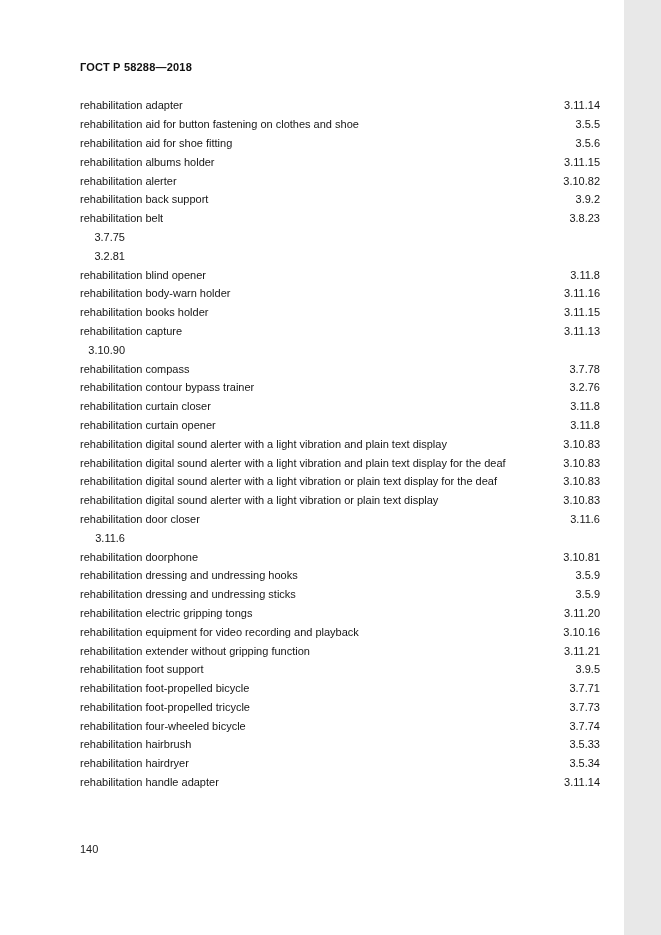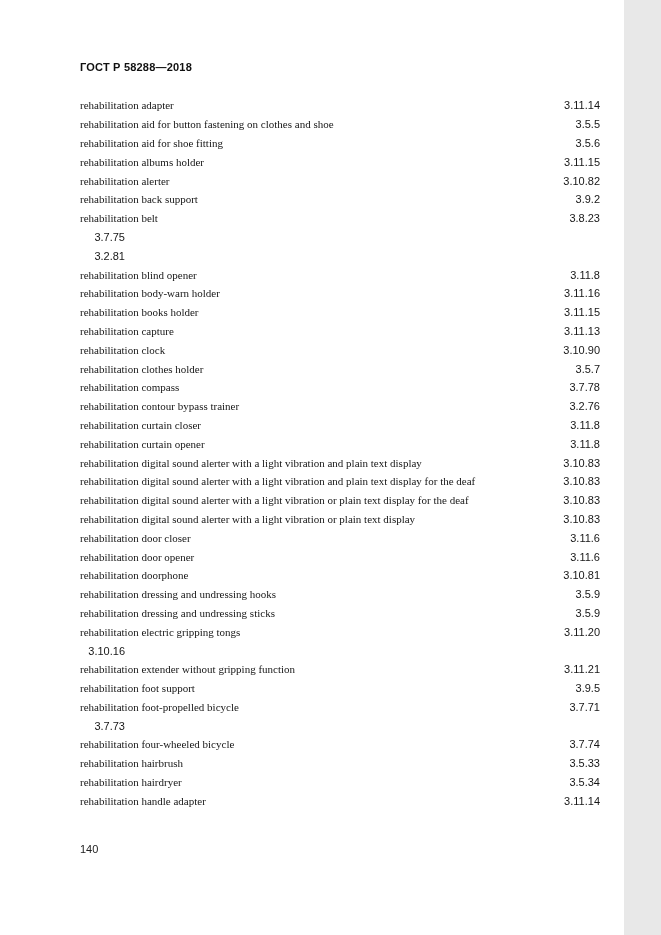--- a/index.html
+++ b/index.html
@@ -36,21 +36,20 @@
     display: flex;
     align-items: center;
     height: 18.8px;
     font-size: 11px;
   }
   .term {
     flex: 1 1 auto;
     white-space: nowrap;
     overflow: hidden;
     color: #161616;
-    font-family: Liberation Serif, serif;
   }
   .ref {
     flex: 0 0 45px;
     text-align: right;
     color: #161616;
   }
   .page-number {
     position: absolute;
     left: 80px;
     top: 843px;
@@ -123,28 +122,23 @@
     <span class="term">rehabilitation books holder</span>
     <span class="ref">3.11.15</span>
   </div>
 
   <div class="index-row">
     <span class="term">rehabilitation capture</span>
     <span class="ref">3.11.13</span>
   </div>
 
   <div class="index-row">
-    <span class="term">rehabilitation clock</span>
     <span class="ref">3.10.90</span>
   </div>
 
-  <div class="index-row">
-    <span class="term">rehabilitation clothes holder</span>
-    <span class="ref">3.5.7</span>
-  </div>
 
   <div class="index-row">
     <span class="term">rehabilitation compass</span>
     <span class="ref">3.7.78</span>
   </div>
 
   <div class="index-row">
     <span class="term">rehabilitation contour bypass trainer</span>
     <span class="ref">3.2.76</span>
   </div>
@@ -178,21 +172,20 @@
     <span class="term">rehabilitation digital sound alerter with a light vibration or plain text display</span>
     <span class="ref">3.10.83</span>
   </div>
 
   <div class="index-row">
     <span class="term">rehabilitation door closer</span>
     <span class="ref">3.11.6</span>
   </div>
 
   <div class="index-row">
-    <span class="term">rehabilitation door opener</span>
     <span class="ref">3.11.6</span>
   </div>
 
   <div class="index-row">
     <span class="term">rehabilitation doorphone</span>
     <span class="ref">3.10.81</span>
   </div>
 
   <div class="index-row">
     <span class="term">rehabilitation dressing and undressing hooks</span>
@@ -203,39 +196,41 @@
     <span class="term">rehabilitation dressing and undressing sticks</span>
     <span class="ref">3.5.9</span>
   </div>
 
   <div class="index-row">
     <span class="term">rehabilitation electric gripping tongs</span>
     <span class="ref">3.11.20</span>
   </div>
 
   <div class="index-row">
+    <span class="term">rehabilitation equipment for video recording and playback</span>
     <span class="ref">3.10.16</span>
   </div>
 
   <div class="index-row">
     <span class="term">rehabilitation extender without gripping function</span>
     <span class="ref">3.11.21</span>
   </div>
 
   <div class="index-row">
     <span class="term">rehabilitation foot support</span>
     <span class="ref">3.9.5</span>
   </div>
 
   <div class="index-row">
     <span class="term">rehabilitation foot-propelled bicycle</span>
     <span class="ref">3.7.71</span>
   </div>
 
   <div class="index-row">
+    <span class="term">rehabilitation foot-propelled tricycle</span>
     <span class="ref">3.7.73</span>
   </div>
 
   <div class="index-row">
     <span class="term">rehabilitation four-wheeled bicycle</span>
     <span class="ref">3.7.74</span>
   </div>
 
   <div class="index-row">
     <span class="term">rehabilitation hairbrush</span>

